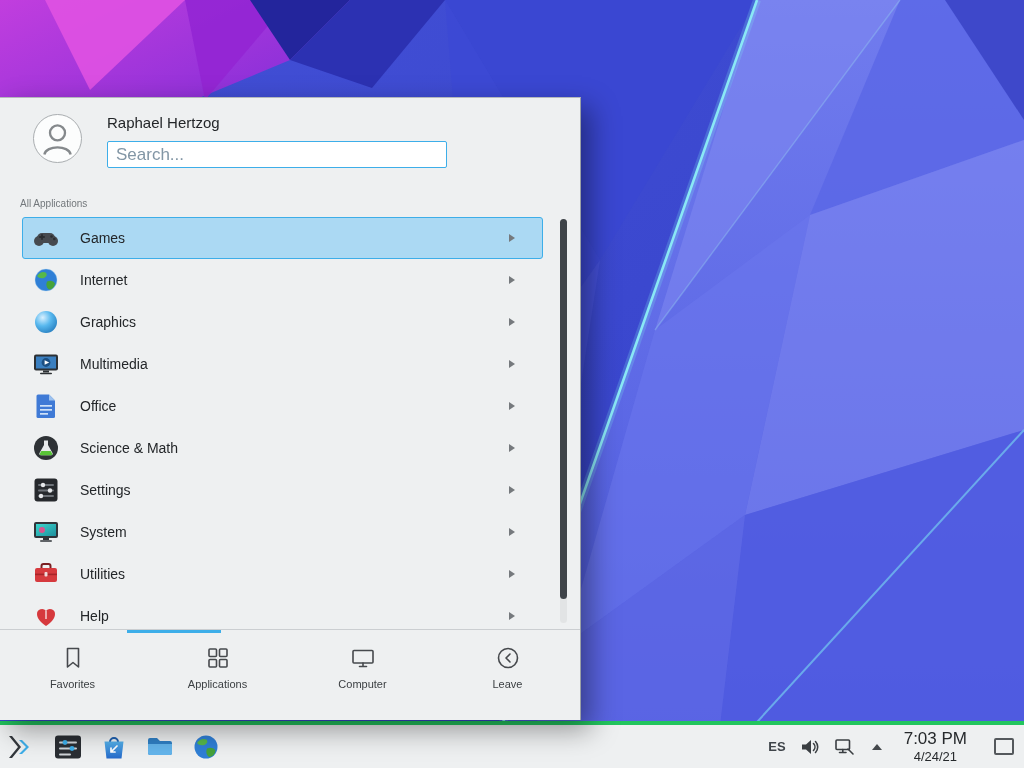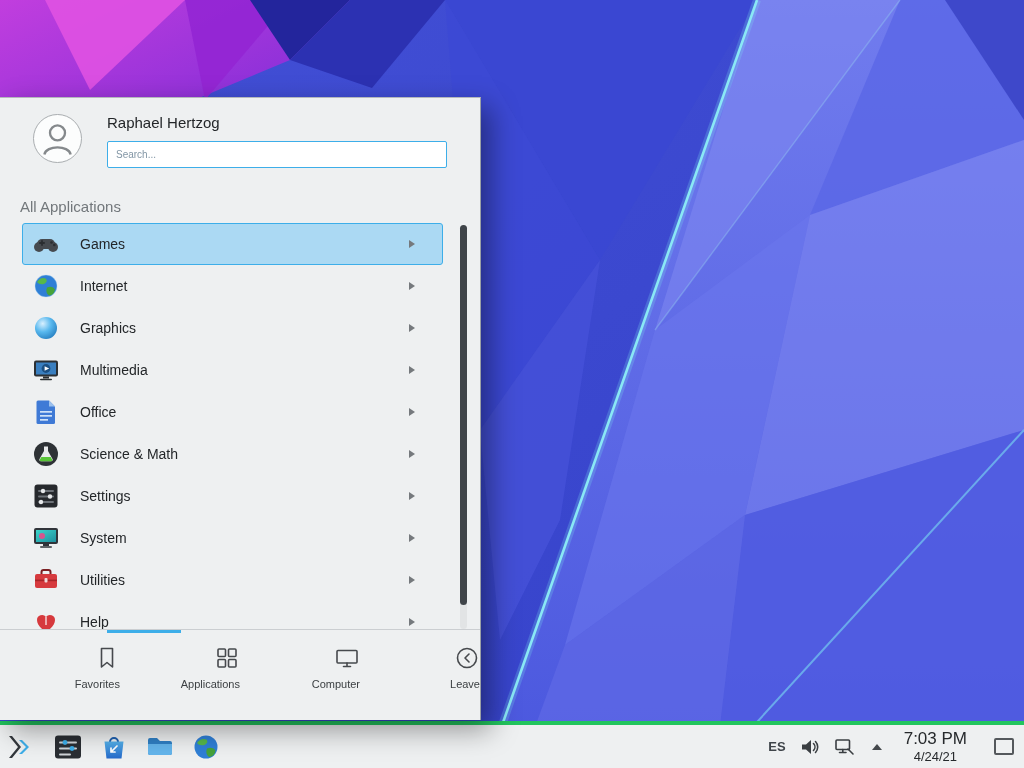--- a/index.html
+++ b/index.html
@@ -15,47 +15,47 @@
   .kbd-layout{font-size:13px;font-weight:700;color:#3f444a;}
   .tray-svg{width:22px;height:22px;display:block;}
   .tray-caret{width:0;height:0;border-left:5px solid transparent;border-right:5px solid transparent;
     border-bottom:6px solid #44484c;margin:0 3px;}
   .clock{text-align:center;line-height:1.18;margin:0 6px;color:#26292c;}
   .clock-time{font-size:17px;text-align:right;}
   .clock-date{font-size:13px;}
   .show-desktop{width:16px;height:13px;border:2px solid #54585c;border-radius:2px;margin-left:8px;}
 
   
-  .launcher{position:absolute;left:0;top:97px;width:481px;height:623px;background:#eef0f1;
+  .launcher{position:absolute;left:0;top:97px;width:581px;height:623px;background:#eef0f1;
     border-top:1px solid #b4b8bb;border-right:1px solid #9aa0a5;box-sizing:border-box;
     box-shadow:10px 10px 26px rgba(0,0,0,.38);display:flex;flex-direction:column;z-index:10;}
   .launcher-header{flex:0 0 auto;height:88px;display:flex;padding:13px 16px 0 33px;box-sizing:border-box;}
   .avatar{width:47px;height:47px;border-radius:50%;background:#fcfdfd;border:1px solid #a9adb0;
     display:flex;align-items:center;justify-content:center;margin-top:3px;flex:0 0 auto;}
   .header-right{margin-left:25px;flex:1;}
   .user-name{font-size:15px;color:#232629;margin:3px 0 10px 0;}
   .search-input{width:340px;height:27px;box-sizing:border-box;border:1px solid #3daee9;border-radius:2px;
-    background:#fff;font-size:10px;padding:0 8px;color:#232629;outline:none;font-family:"Liberation Sans",sans-serif;}
+    background:#fff;font-size:17px;padding:0 8px;color:#232629;outline:none;font-family:"Liberation Sans",sans-serif;}
   .search-input::placeholder{color:#8296a5;}
-  .section-label{font-size:15px;color:#72777b;padding:12px 12px 8px 20px;flex:0 0 auto;}
+  .section-label{font-size:10px;color:#72777b;padding:12px 12px 8px 20px;flex:0 0 auto;}
 
   .app-list{position:relative;flex:1;overflow:hidden;}
   .app-row{height:42px;margin:0 37px 0 22px;border-radius:3px;display:flex;align-items:center;
     padding:0 27px 0 9px;border:1px solid transparent;box-sizing:border-box;}
   .app-row.selected{background:#abd9f3;border-color:#3daee9;}
   .app-icon{width:28px;height:28px;margin-right:20px;flex:0 0 auto;}
   .app-icon svg{width:28px;height:28px;display:block;}
   .app-label{font-size:14px;color:#232629;white-space:nowrap;}
   .chevron{margin-left:auto;width:0;height:0;border-top:4.5px solid transparent;
     border-bottom:4.5px solid transparent;border-left:6px solid #75797d;}
   .scroll-track{position:absolute;right:13px;top:2px;width:7px;height:404px;background:#e2e4e5;border-radius:3.5px;}
   .scroll-thumb{position:absolute;right:13px;top:2px;width:7px;height:380px;background:#3f4449;border-radius:3.5px;}
 
   .launcher-footer{flex:0 0 auto;height:90px;border-top:1px solid #cbced1;position:relative;display:flex;}
-  .tab{flex:1;display:flex;flex-direction:column;align-items:flex-end;padding-top:15px;gap:7px;}
+  .tab{flex:1;display:flex;flex-direction:column;align-items:center;padding-top:15px;gap:7px;}
   .tab svg{width:26px;height:26px;display:block;}
   .tab-label{font-size:11px;color:#3c4043;}
   .tab-indicator{position:absolute;top:0;left:calc(20% + 11px);width:calc(20% - 22px);height:3px;background:#3daee9;}
 
   .ico-stroke{stroke:#46494d;stroke-width:1.6;fill:none;stroke-linejoin:round;stroke-linecap:round;}
 </style>
 </head>
 <body>
 
 <svg class="wallpaper" viewBox="0 0 1024 768" preserveAspectRatio="none">

